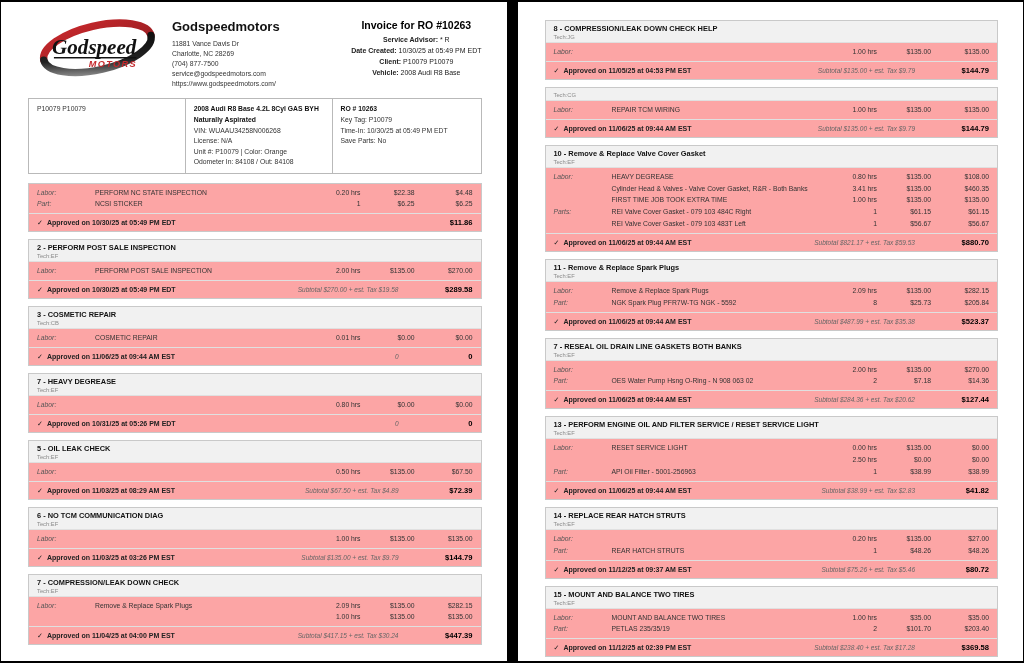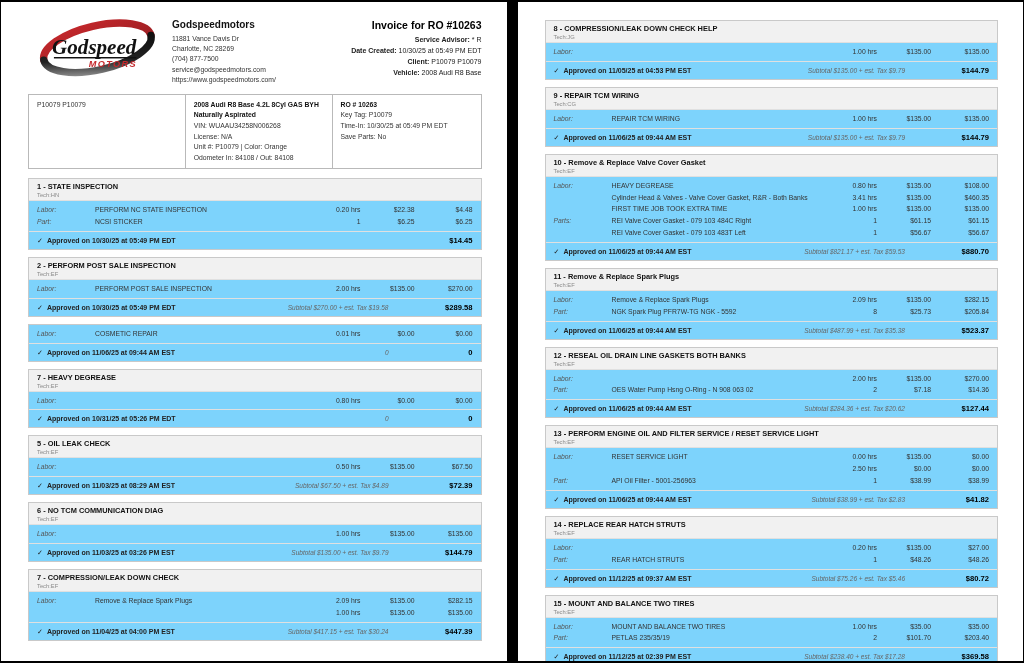--- a/index.html
+++ b/index.html
@@ -17,49 +17,49 @@
     height: 659px;
     padding: 11px 25px 6px 27px;
     display: flex;
     flex-direction: column;
     overflow: hidden;
   }
   
   .page-header { display: flex; align-items: flex-start; margin-bottom: 9px; }
   .logo-box { width: 138px; flex: none; }
   .company-block { margin-left: 6px; font-size: 6.8px; line-height: 1.5; color: #333; padding-top: 4px; }
-  .company-name { font-weight: bold; font-size: 10px; color: #111; margin-bottom: 2px; }
-  .invoice-block { margin-left: auto; text-align: right; font-size: 7px; line-height: 1.55; color: #222; padding-top: 4px; }
+  .company-name { font-weight: bold; font-size: 13px; color: #111; margin-bottom: 2px; }
+  .invoice-block { margin-left: auto; text-align: center; font-size: 7px; line-height: 1.55; color: #222; padding-top: 4px; }
   .invoice-title { font-weight: bold; font-size: 10.5px; color: #000; margin-bottom: 2px; }
   .inv-lbl { font-weight: bold; }
   
   .info-table { display: flex; border: 1px solid #b9b9b9; margin-bottom: 9px; }
   .info-cell { padding: 5px 8px; font-size: 6.8px; line-height: 1.55; color: #333; }
   .info-cell.c1 { width: 34.5%; }
   .info-cell.c2 { width: 32.5%; border-left: 1px solid #b9b9b9; }
   .info-cell.c3 { width: 33%; border-left: 1px solid #b9b9b9; }
   .info-bold { font-weight: bold; color: #111; }
   
   .sections { }
-  .section { border: 1px solid #c9c9c9; margin-bottom: 7px; background: #7dd3fc; }
+  .section { border: 1px solid #c9c9c9; margin-bottom: 7px; background: #fca5a5; }
   .sec-head { background: #f1f1f1; padding: 3px 8px 2px; border-bottom: 1px solid #e0e0e0; }
   .sec-title { font-weight: bold; font-size: 7.4px; color: #111; }
   .sec-tech { font-size: 5.8px; color: #8a8a8a; margin-top: 1px; }
   .sec-rows { padding: 3px 0; }
   .item-row { display: flex; align-items: flex-start; padding: 1px 8px; font-size: 6.8px; line-height: 1.45; }
   .cell-label { width: 58px; flex: none; font-style: italic; color: #555; }
   .cell-desc { flex: 1; color: #333; padding-right: 6px; }
   .cell-qty { width: 62px; flex: none; text-align: right; color: #333; }
   .cell-rate { width: 54px; flex: none; text-align: right; color: #333; }
   .cell-amt { width: 58px; flex: none; text-align: right; color: #333; }
   .sec-approved { display: flex; align-items: baseline; padding: 4px 8px; border-top: 1px solid #e0e0e0; }
   .ap-check { font-size: 7px; color: #222; margin-right: 4px; }
   .ap-text { font-weight: bold; font-size: 7px; color: #222; }
   .ap-sub { margin-left: auto; font-style: italic; color: #666; font-size: 6.5px; }
-  .ap-total { width: 84px; flex: none; text-align: right; font-weight: bold; font-size: 7.6px; color: #000; }
+  .ap-total { width: 74px; flex: none; text-align: right; font-weight: bold; font-size: 7.6px; color: #000; }
 </style>
 </head>
 <body>
 
 <div class="page">
 
   <div class="page-header">
     <div class="logo-box">
       <svg width="138" height="66" viewBox="0 0 150 72">
         <defs>
@@ -116,45 +116,41 @@
     <div class="info-cell c3">
       <div class="info-bold">RO # 10263</div>
       <div>Key Tag: P10079</div>
       <div>Time-In: 10/30/25 at 05:49 PM EDT</div>
       <div>Save Parts: No</div>
     </div>
   </div>
 
   <div class="sections">
       <div class="section">
-        <div class="sec-head">
-          <div class="sec-title">1 - STATE INSPECTION</div>
-          <div class="sec-tech">Tech:HN</div>
-        </div>
         <div class="sec-rows">
           <div class="item-row">
             <span class="cell-label">Labor:</span>
             <span class="cell-desc">PERFORM NC STATE INSPECTION</span>
             <span class="cell-qty">0.20 hrs</span>
             <span class="cell-rate">$22.38</span>
             <span class="cell-amt">$4.48</span>
           </div>
           <div class="item-row">
             <span class="cell-label">Part:</span>
             <span class="cell-desc">NCSI STICKER</span>
             <span class="cell-qty">1</span>
             <span class="cell-rate">$6.25</span>
             <span class="cell-amt">$6.25</span>
           </div>
         </div>
         <div class="sec-approved">
           <span class="ap-check">✓</span>
           <span class="ap-text">Approved on 10/30/25 at 05:49 PM EDT</span>
           <span class="ap-sub"></span>
-          <span class="ap-total">$14.45</span>
+          <span class="ap-total">$11.86</span>
         </div>
       </div>
       <div class="section">
         <div class="sec-head">
           <div class="sec-title">2 - PERFORM POST SALE INSPECTION</div>
           <div class="sec-tech">Tech:EF</div>
         </div>
         <div class="sec-rows">
           <div class="item-row">
             <span class="cell-label">Labor:</span>
@@ -165,20 +161,24 @@
           </div>
         </div>
         <div class="sec-approved">
           <span class="ap-check">✓</span>
           <span class="ap-text">Approved on 10/30/25 at 05:49 PM EDT</span>
           <span class="ap-sub">Subtotal $270.00 + est. Tax $19.58</span>
           <span class="ap-total">$289.58</span>
         </div>
       </div>
       <div class="section">
+        <div class="sec-head">
+          <div class="sec-title">3 - COSMETIC REPAIR</div>
+          <div class="sec-tech">Tech:CB</div>
+        </div>
         <div class="sec-rows">
           <div class="item-row">
             <span class="cell-label">Labor:</span>
             <span class="cell-desc">COSMETIC REPAIR</span>
             <span class="cell-qty">0.01 hrs</span>
             <span class="cell-rate">$0.00</span>
             <span class="cell-amt">$0.00</span>
           </div>
         </div>
         <div class="sec-approved">
@@ -301,21 +301,20 @@
         </div>
         <div class="sec-approved">
           <span class="ap-check">✓</span>
           <span class="ap-text">Approved on 11/05/25 at 04:53 PM EST</span>
           <span class="ap-sub">Subtotal $135.00 + est. Tax $9.79</span>
           <span class="ap-total">$144.79</span>
         </div>
       </div>
       <div class="section">
         <div class="sec-head">
-          <div class="sec-title">9 - REPAIR TCM WIRING</div>
           <div class="sec-tech">Tech:CG</div>
         </div>
         <div class="sec-rows">
           <div class="item-row">
             <span class="cell-label">Labor:</span>
             <span class="cell-desc">REPAIR TCM WIRING</span>
             <span class="cell-qty">1.00 hrs</span>
             <span class="cell-rate">$135.00</span>
             <span class="cell-amt">$135.00</span>
           </div>
@@ -399,21 +398,21 @@
         </div>
         <div class="sec-approved">
           <span class="ap-check">✓</span>
           <span class="ap-text">Approved on 11/06/25 at 09:44 AM EST</span>
           <span class="ap-sub">Subtotal $487.99 + est. Tax $35.38</span>
           <span class="ap-total">$523.37</span>
         </div>
       </div>
       <div class="section">
         <div class="sec-head">
-          <div class="sec-title">12 - RESEAL OIL DRAIN LINE GASKETS BOTH BANKS</div>
+          <div class="sec-title">7 - RESEAL OIL DRAIN LINE GASKETS BOTH BANKS</div>
           <div class="sec-tech">Tech:EF</div>
         </div>
         <div class="sec-rows">
           <div class="item-row">
             <span class="cell-label">Labor:</span>
             <span class="cell-desc"></span>
             <span class="cell-qty">2.00 hrs</span>
             <span class="cell-rate">$135.00</span>
             <span class="cell-amt">$270.00</span>
           </div>

